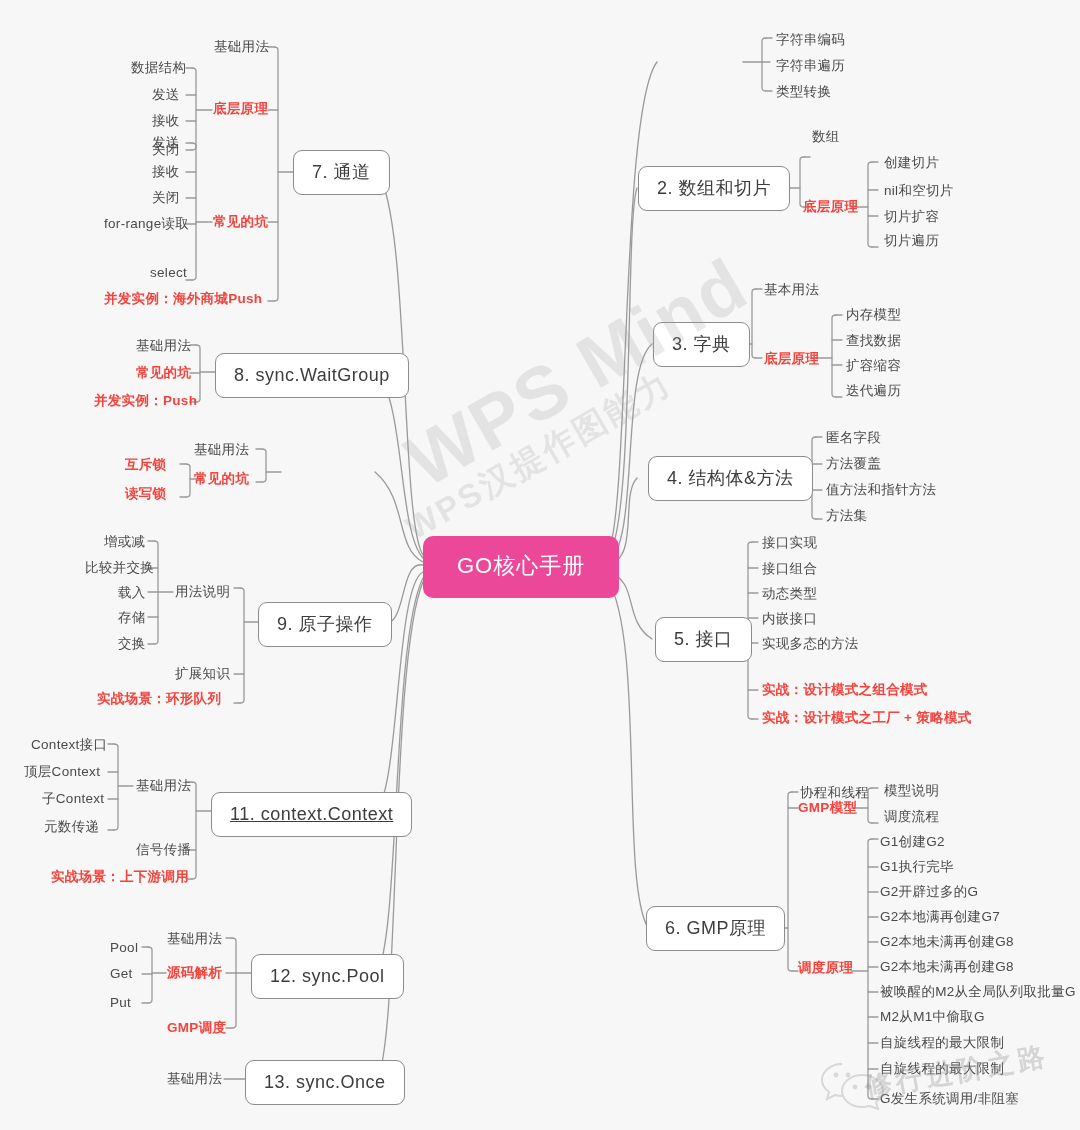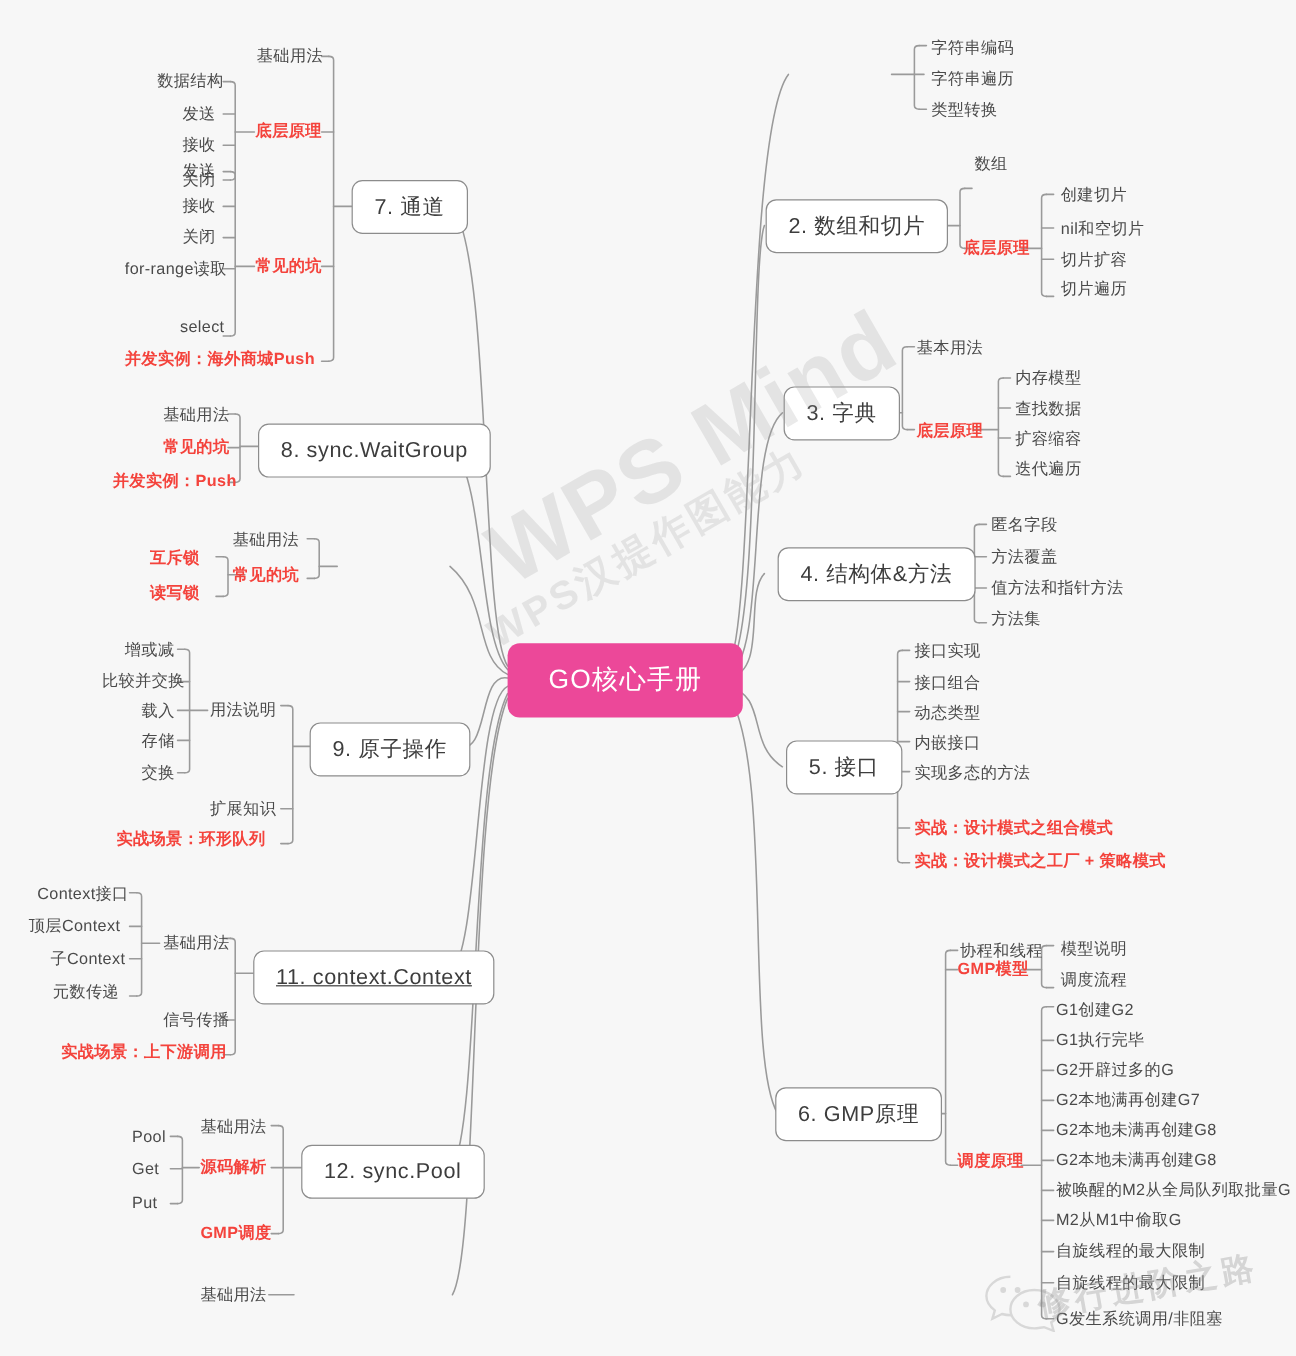--- a/index.html
+++ b/index.html
@@ -485,20 +485,23 @@
     <span>源码解析</span></div>
   <div class="node leaf" style="left:110px; top:941px;">
     <span>Pool</span></div>
   <div class="node leaf" style="left:110px; top:967px;">
     <span>Get</span></div>
   <div class="node leaf" style="left:110px; top:996px;">
     <span>Put</span></div>
   <div class="node leaf red" style="left:167px; top:1021px;">
     <span>GMP调度</span></div>
 
+  <div class="node box" style="left:245px; top:1060px;">
+    <span>13. sync.Once</span>
+  </div>
   <div class="node leaf" style="left:167px; top:1072px;">
     <span>基础用法</span></div>
 
   <div class="wm" id="wm-wps-mind">WPS Mind</div>
   <div class="wm" id="wm-wps-sub">WPS汉提作图能力</div>
   <div class="wm" id="wm-brand-text">修行进阶之路</div>
   <div class="wm" id="wm-wechat-icon">
     <svg width="70" height="52" viewBox="0 0 70 52">
       <g fill="none" stroke="#8a8a8a" stroke-width="2">
         <path d="M22 6 C10 6 2 14 2 22 C2 27 5 31 9 34 L7 41 L15 37 C18 38 20 38 23 38"></path>

